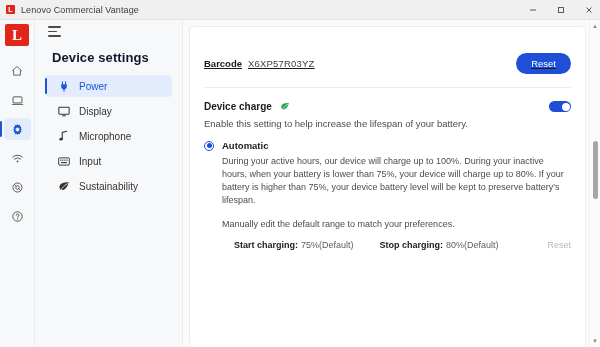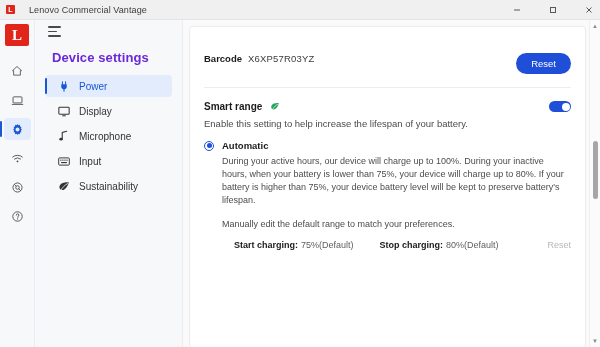--- a/index.html
+++ b/index.html
@@ -10,21 +10,21 @@
     color:#1b1b1b;
     font-size:11px;
     -webkit-font-smoothing:antialiased;
   }
   .app { position:relative; width:600px; height:347px; display:flex; flex-direction:column; background:#fafafa; }
 
   
   .titlebar {
     height:20px; flex:0 0 20px; display:flex; align-items:center;
     background:#f0f0f0; border-bottom:1px solid #e3e3e3;
-    padding-left:6px; gap:14px;
+    padding-left:6px; gap:6px;
   }
   .tb-logo {
     width:9px; height:9px; background:#e1251b; border-radius:1px;
     display:flex; align-items:center; justify-content:center;
     color:#fff; font-size:7px; font-weight:bold; line-height:1;
   }
   .tb-title { font-size:9px; color:#3b3b3b; letter-spacing:.1px; }
   .tb-spacer { flex:1; }
   .tb-btn {
     width:22px; height:20px; display:flex; align-items:center; justify-content:center;
@@ -63,21 +63,21 @@
   .navcol {
     width:148px; flex:0 0 148px; background:#f7f8fa; padding:0 0 0 0;
     border-right:1px solid #ebecef; position:relative;
   }
   .hamburger { position:absolute; left:13px; top:6px; width:14px; height:12px; cursor:pointer; }
   .hamburger span { display:block; height:1.5px; background:#4a4a4a; margin-bottom:3px; border-radius:1px;}
   .hamburger span:nth-child(1){ width:13px; }
   .hamburger span:nth-child(2){ width:9px; }
   .hamburger span:nth-child(3){ width:13px; }
   .nav-title {
-    font-size:13px; font-weight:600; color:#6d28d9; padding:30px 0 10px 17px;
+    font-size:13px; font-weight:600; color:#0f172a; padding:30px 0 10px 17px;
     letter-spacing:.1px;
   }
   .nav-list { padding:0 10px 0 10px; }
   .nav-item {
     position:relative; display:flex; align-items:center; gap:9px;
     height:22px; padding-left:12px; border-radius:4px; margin-bottom:3px;
     color:#333; font-size:10px;
   }
   .nav-item.active { background:#e2ecfd; color:#1a56d6; font-weight:500;padding-left:12px; }
   .nav-item.active::before {
@@ -96,21 +96,21 @@
   }
   .panel-head {
     padding:10px 14px 9px 14px; font-size:11px; font-weight:600; color:#1b1b1b;
     border-bottom:1px solid #ededed;
   }
   .panel-body { flex:1; padding:12px 14px 0 14px; overflow:hidden; }
 
   .sec-title { font-size:10px; font-weight:600; color:#1b1b1b; margin-bottom:6px; }
   .sec-desc { font-size:9.5px; color:#4c4c4c; line-height:1.35; }
 
-  .barcode-row { display:flex; margin-top:14px; }
+  .barcode-row { display:flex; align-items:center; margin-top:14px;text-decoration:underline; }
   .barcode-label { font-size:9.5px; font-weight:600; color:#1b1b1b; width:44px; }
   .barcode-value { font-size:9.5px; color:#3d3d3d; letter-spacing:.2px; }
   .btn-reset {
     margin-left:auto; background:#1f4fd8; color:#fff; border:none;
     font-family:inherit; font-size:9.5px; border-radius:11px;
     padding:5px 15px; cursor:pointer;
   }
 
   .divider { height:1px; background:#ededed; margin:13px 0 0 0; }
 
@@ -312,21 +312,21 @@
             <div class="barcode-label">Barcode</div>
             <div class="barcode-value">X6XP57R03YZ</div>
             <button class="btn-reset">Reset</button>
           </div>
         </div>
 
         <div class="divider"></div>
 
         <div>
           <div class="sc-head">
-            <span class="sc-title">Smart range</span>
+            <span class="sc-title">Device charge</span>
             <span class="leaf">
               <svg width="10" height="9" viewBox="0 0 14 12">
                   <path d="M12.6 1.2C8.4.6 4.2 1.6 2.4 4.2c-1.4 2-.6 4.6 1 5.6C5.4 11 8.8 9 10.4 6.2c.9-1.6 1.7-3.4 2.2-5z" fill="#23a55a"></path>
                   <path d="M11.6 2.4C8 4.2 5 7 3.4 10.6" stroke="#ffffff" stroke-width="0.9" fill="none"></path>
                 </svg>
             </span>
             <span class="toggle">
               <span class="knob"></span>
             </span>
           </div>

